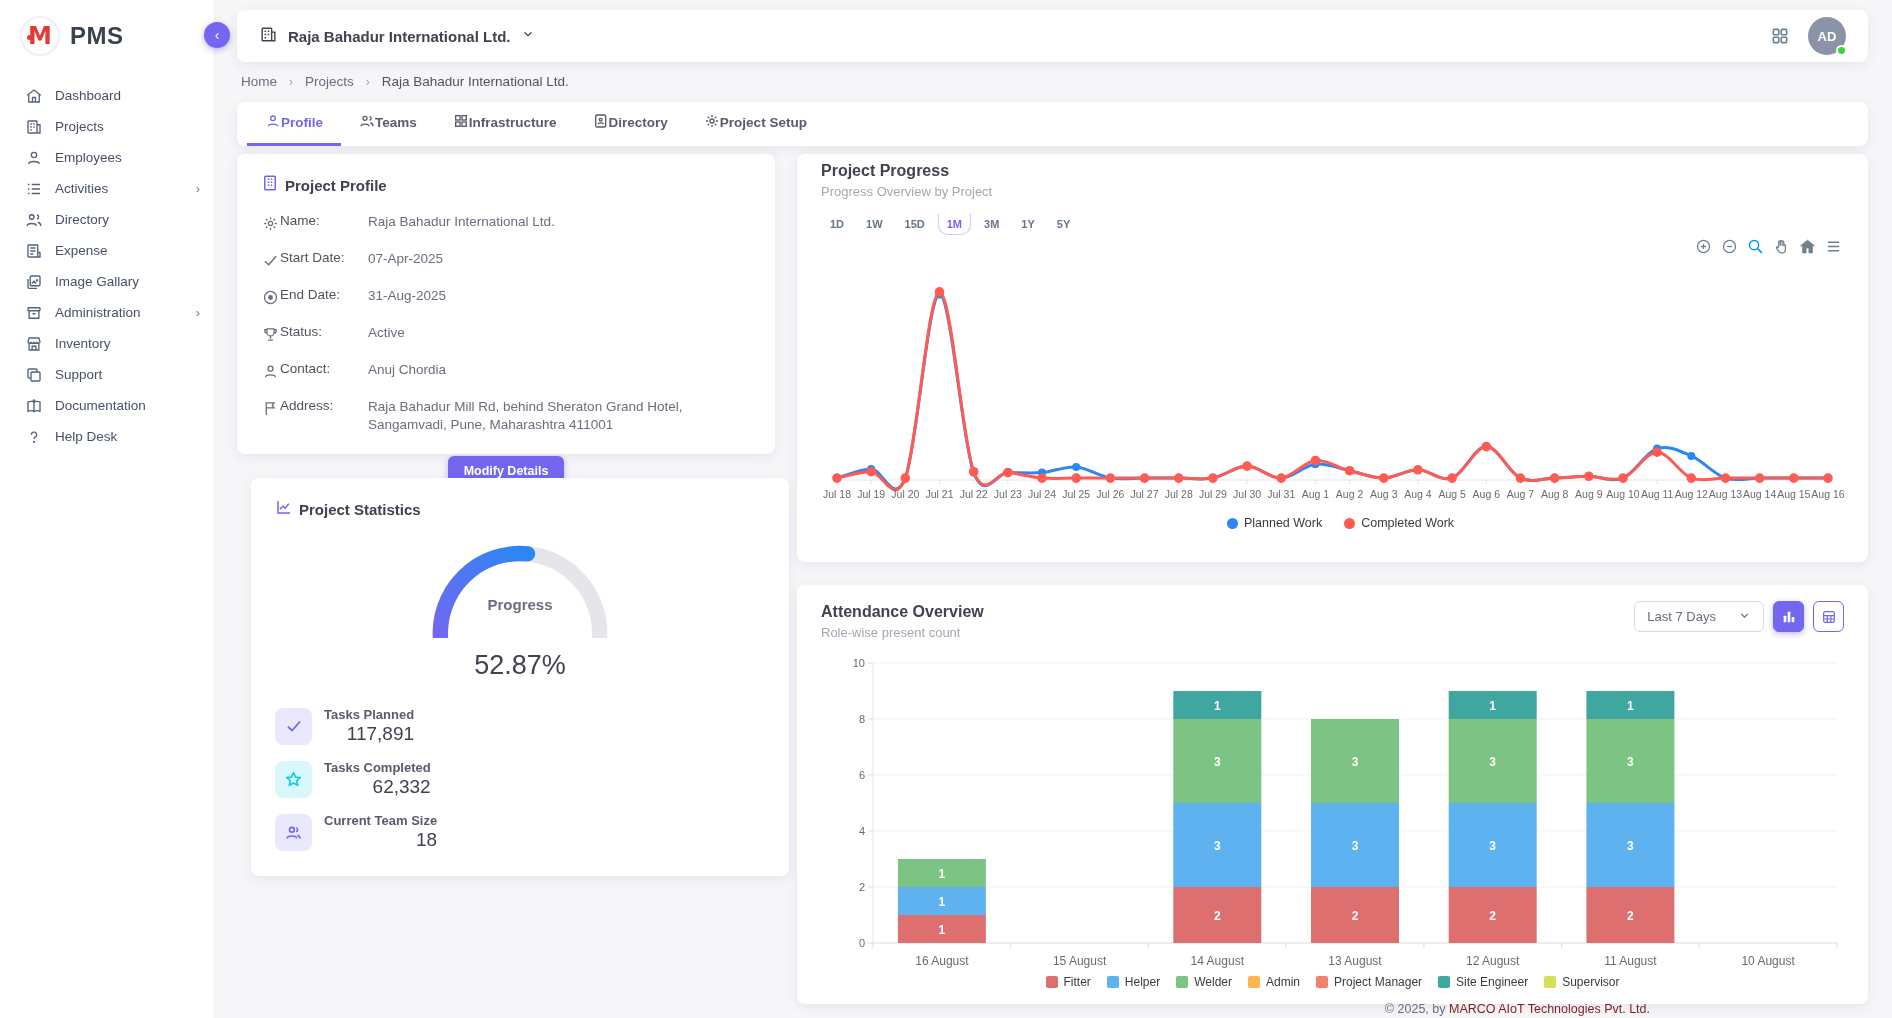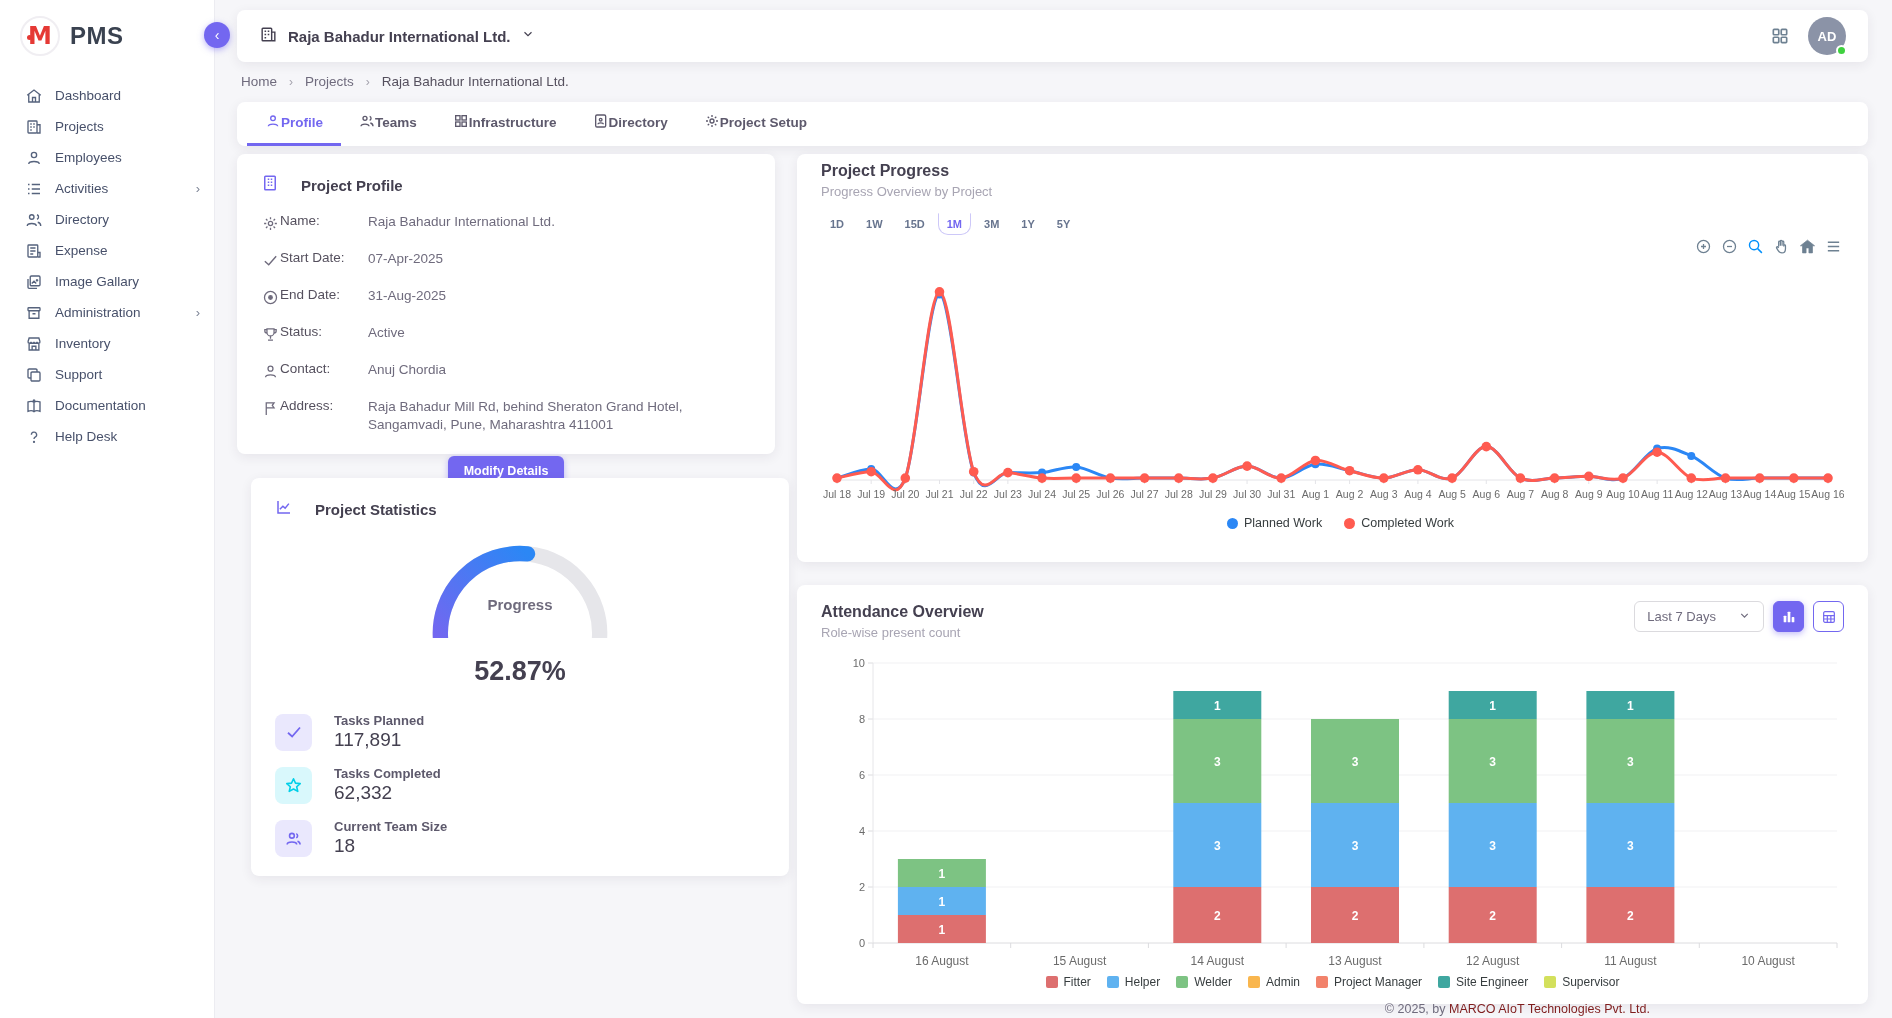--- a/index.html
+++ b/index.html
@@ -39,40 +39,40 @@
   .crumb-sep { color:#a5a3ae; font-size:12px; }
 
   .tabs-card { left:22px; top:102px; width:1631px; height:44px; display:flex; align-items:stretch; padding:0 10px; }
   .tab { display:flex; align-items:center; padding:0 18px; font-size:13.5px; font-weight:bold; color:#5d596c; cursor:pointer; border-bottom:3px solid transparent; }
   .tab svg { stroke:#5d596c; }
   .tab.active { color:#7367f0; border-bottom-color:#7367f0; }
   .tab.active svg { stroke:#7367f0; }
 
   
   .profile-card { left:22px; top:154px; width:538px; height:300px; padding:20px 24px; }
-  .card-title-row { display:flex; align-items:center; gap:22px; }
+  .card-title-row { display:flex; align-items:center; gap:6px; }
   .card-title { font-size:15px; font-weight:bold; color:#444050; }
   .field { display:flex; align-items:flex-start; gap:0; margin-top:17px; }
   .field-icon { width:19px; height:19px; display:flex; align-items:center; justify-content:center; margin-top:1px; }
   .field-icon svg { stroke:#6f6b7d; }
   .field-label { width:88px; font-size:13.5px; color:#55505e; flex:0 0 88px; }
   .field-value { font-size:13.5px; color:#6f6b7d; line-height:1.35; max-width:330px; }
   .modify-btn { display:block; margin:22px auto 0; background:#7367f0; color:#fff; border:none; border-radius:6px; font-size:12.5px; font-weight:bold; padding:8px 16px; cursor:pointer; box-shadow:0 2px 6px rgba(115,103,240,.45); font-family:"Liberation Sans",sans-serif; }
 
   
   .stats-card { left:36px; top:478px; width:538px; height:398px; padding:20px 24px; }
   .gauge-wrap { width:190px; margin:18px auto 0; text-align:center; position:relative; }
   .gauge-label { position:absolute; left:0; right:0; top:58px; font-size:15px; font-weight:bold; color:#6f6b7d; }
-  .gauge-value { font-size:27px; color:#444050; margin-top:14px;font-weight:bold; }
-  .stat-row { display:flex; align-items:center; gap:22px; margin-top:15px; }
+  .gauge-value { font-size:27px; color:#444050; margin-top:8px; }
+  .stat-row { display:flex; align-items:center; gap:12px; margin-top:15px; }
   .stat-icon { width:37px; height:37px; border-radius:8px; display:flex; align-items:center; justify-content:center; }
   .stat-icon.purple { background:#eae8fd; } .stat-icon.purple svg { stroke:#7367f0; }
   .stat-icon.cyan { background:#d9f8fc; } .stat-icon.cyan svg { stroke:#00cfe8; }
   .stat-label { font-size:13px; font-weight:bold; color:#5d596c; }
-  .stat-value { font-size:19px; color:#444050; margin-top:1px; }
+  .stat-value { font-size:19px; color:#444050; margin-top:1px;text-align:right; }
 
   
   .progress-card { left:582px; top:154px; width:1071px; height:408px; padding:8px 24px; }
   .card-subtitle { font-size:13px; color:#a8a5b3; margin-top:4px; }
   .ranges { display:flex; gap:4px; margin-top:14px; }
   .range-btn { border:1px solid transparent; background:transparent; font-size:11px; font-weight:bold; color:#67748e; padding:4px 8px; cursor:pointer; border-radius:0 0 10px 10px; font-family:"Liberation Sans",sans-serif; }
   .range-btn.active { color:#7367f0; border-color:#cdc8f8; border-top-color:transparent; }
   .chart-toolbar { position:absolute; right:26px; top:84px; display:flex; gap:9px; align-items:center; }
   .tool-icon { cursor:pointer; display:flex; }
   .tool-icon svg { stroke:#6e8192; }

